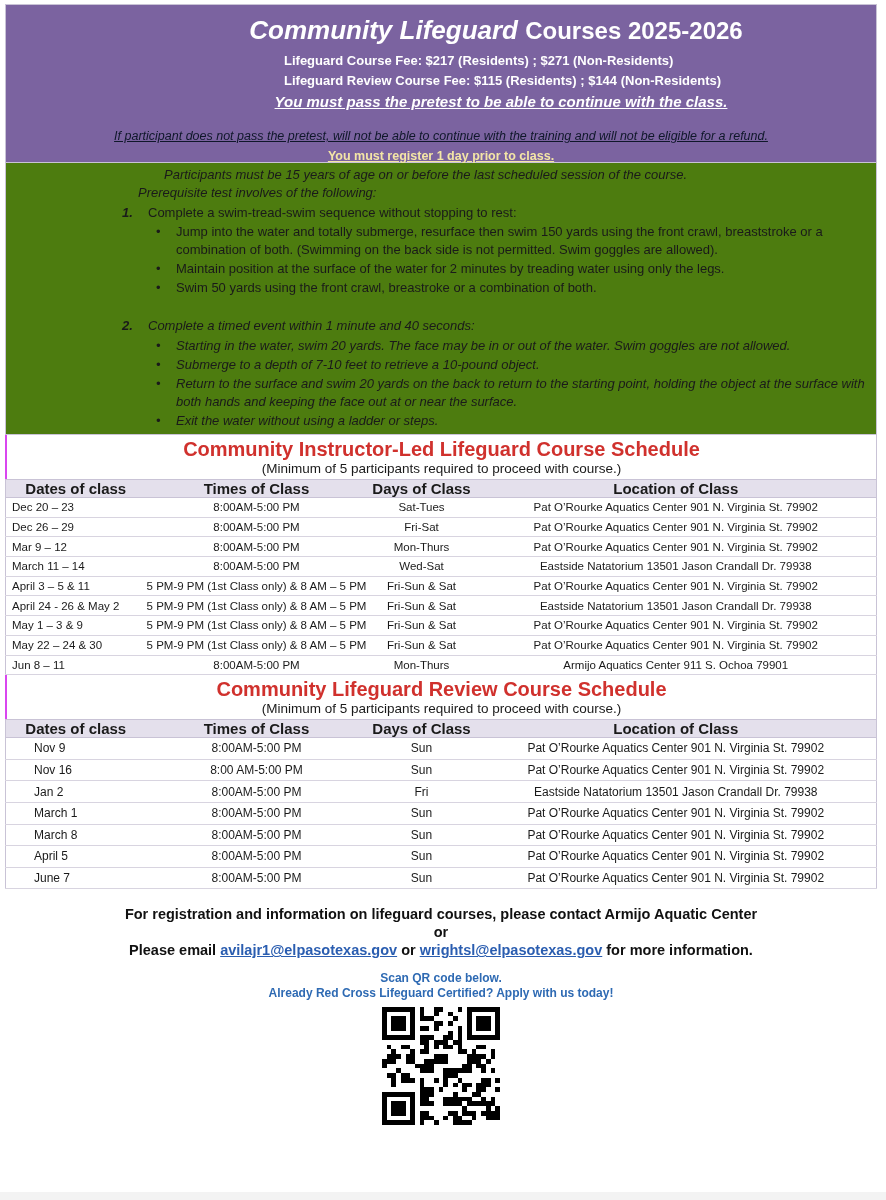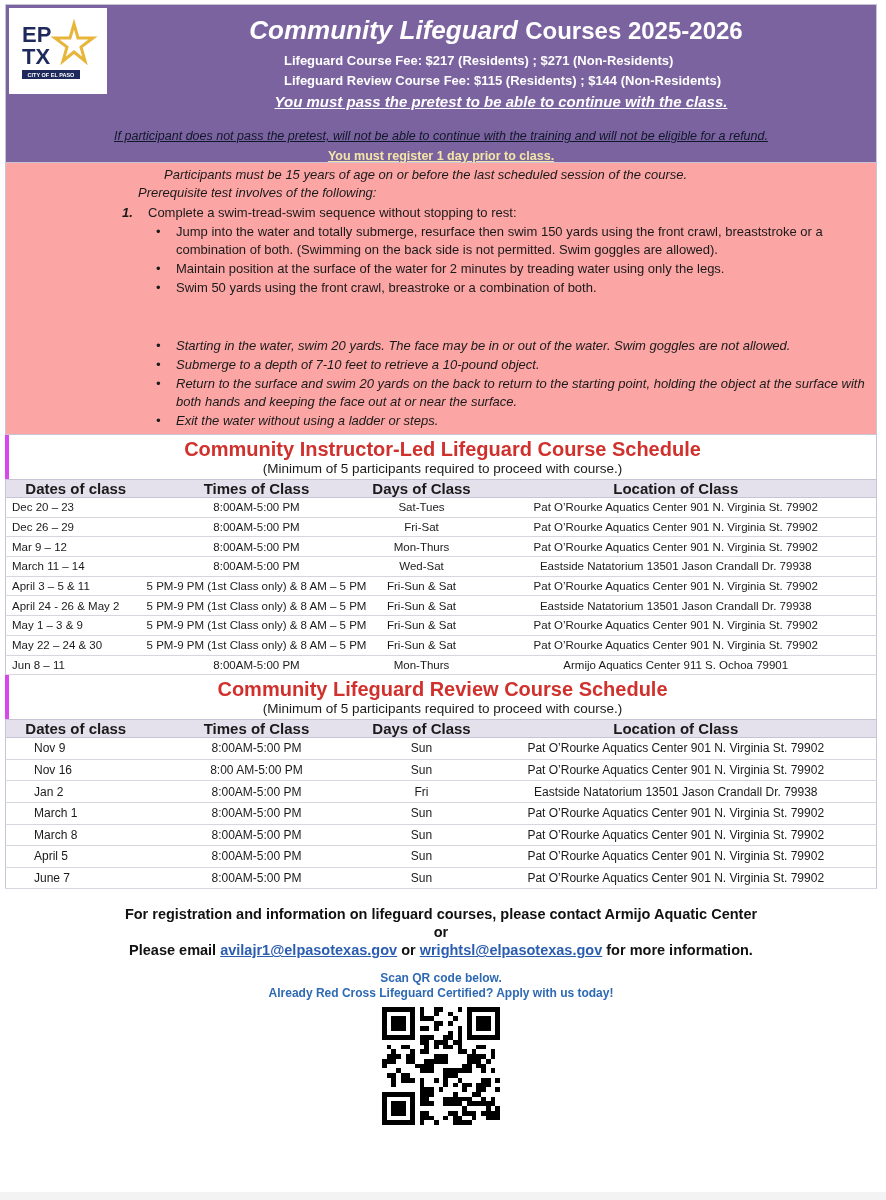--- a/index.html
+++ b/index.html
@@ -16,35 +16,35 @@
   .h-title .ital { font-style: italic; }
   .h-title .reg { font-weight: bold; font-style: normal; font-size: 24px; }
   .h-fee { position: absolute; left: 278px; color: #fff; font-size: 13px; font-weight: bold; }
   .h-fee.f1 { top: 48px; }
   .h-fee.f2 { top: 68px; }
   .h-must { position: absolute; left: 250px; top: 88px; width: 490px; text-align: center; color: #fff; font-size: 15px; font-weight: bold; font-style: italic; text-decoration: underline; }
   .h-warn { position: absolute; left: 0; top: 124px; width: 100%; text-align: center; color: #0f172a; font-size: 12.5px; font-style: italic; text-decoration: underline; }
   .h-reg { position: absolute; left: 0; top: 144px; width: 100%; text-align: center; color: #f4e6a6; font-size: 12.5px; font-weight: bold; text-decoration: underline; }
 
   
-  .prereq { background: #fca5a5; border: 1px solid #c9c3d6; border-top: none; height: 272px; position: relative; font-size: 13px; color: #1a1a1a; }
+  .prereq { background: #4d7c0f; border: 1px solid #c9c3d6; border-top: none; height: 272px; position: relative; font-size: 13px; color: #1a1a1a; }
   .prereq .age { position: absolute; left: 158px; top: 4px; font-style: italic; }
   .prereq .intro { position: absolute; left: 132px; top: 22px; font-style: italic; }
   .step { position: absolute; left: 116px; }
   .step .num { font-weight: bold; font-style: italic; display: inline-block; width: 26px; }
   .step.s1 { top: 42px; }
   .step.s2 { top: 155px; font-style: italic; }
   .bullets { position: absolute; left: 170px; width: 690px; list-style: none; }
   .bullets li { position: relative; padding-left: 0; line-height: 18px; margin-bottom: 1px; }
   .bullets li .dot { position: absolute; left: -20px; top: 0; }
   .b1 { top: 60px; }
   .b2 { top: 174px; font-style: italic; }
 
   
-  .sec-title { background: #fff; border-left: 4px solid #d946ef; border-right: 1px solid #c9c3d6; text-align: center; }
+  .sec-title { background: #fff; border-left: 2px solid #d946ef; border-right: 1px solid #c9c3d6; text-align: center; }
   .sec-title .t { color: #d0312d; font-weight: bold; font-size: 20px; padding-top: 3px; display: block; }
   .sec-title .s { color: #1a1a1a; font-size: 13.5px; display: block; padding-bottom: 3px; }
 
   table { border-collapse: collapse; width: 872px; table-layout: fixed; }
   th { background: #e4e0ec; font-size: 15px; font-weight: bold; height: 16px; text-align: center; border-top: 1px solid #c9c3d6; border-bottom: 1px solid #c9c3d6; }
   td { font-size: 11.5px; height: 19.7px; border-bottom: 1px solid #d8d4e0; white-space: nowrap; overflow: hidden; }
   table { border-left: 1px solid #c9c3d6; border-right: 1px solid #c9c3d6; }
   .c1 { width: 140px; padding-left: 6px; }
   .c2 { width: 222px; text-align: center; }
   .c3 { width: 108px; text-align: center; }
@@ -59,29 +59,20 @@
   .apply { text-align: center; color: #2e6ab3; font-weight: bold; font-size: 12px; margin-top: 12px; line-height: 15px; }
   .qr { display: block; margin: 6px auto 0; width: 118px; height: 118px; }
   .bottom-bar { position: absolute; left: 0; top: 1192px; width: 886px; height: 8px; background: #f3f3f3; }
 </style>
 </head>
 <body>
 
 <div class="page">
 
   <div class="header">
-    <div class="logo">
-      <svg width="80" height="66" viewBox="0 0 80 66">
-        <text x="4" y="24" font-family="Liberation Sans, sans-serif" font-weight="bold" font-size="22" fill="#1f2a5c">EP</text>
-        <text x="4" y="46" font-family="Liberation Sans, sans-serif" font-weight="bold" font-size="22" fill="#1f2a5c">TX</text>
-        <polygon points="56,6 60,20 75,20 63,29 67,43 56,34 45,43 49,29 37,20 52,20" fill="none" stroke="#e8b53b" stroke-width="3"></polygon>
-        <rect x="4" y="52" width="58" height="9" fill="#1f2a5c"></rect>
-        <text x="33" y="59" text-anchor="middle" font-family="Liberation Sans, sans-serif" font-weight="bold" font-size="5.5" fill="#fff">CITY OF EL PASO</text>
-      </svg>
-    </div>
     <div class="h-title">
       <span class="ital">Community Lifeguard</span>
       <span class="reg">Courses 2025-2026</span>
     </div>
     <div class="h-fee f1">Lifeguard Course Fee:  $217 (Residents) ; $271 (Non-Residents)</div>
     <div class="h-fee f2">Lifeguard Review Course Fee:  $115 (Residents) ; $144 (Non-Residents)</div>
     <div class="h-must">You must pass the pretest to be able to continue with the class.</div>
     <div class="h-warn">If participant does not pass the pretest, will not be able to continue with the training and will not be eligible for a refund.</div>
     <div class="h-reg">You must register 1 day prior to class.</div>
   </div>
@@ -92,20 +83,23 @@
 
     <div class="step s1">
       <span class="num">1.</span><span>Complete a swim-tread-swim sequence without stopping to rest:</span>
     </div>
     <ul class="bullets b1">
       <li><span class="dot">•</span><span>Jump into the water and totally submerge, resurface then swim 150 yards using the front crawl, breaststroke or a combination of both. (Swimming on the back side is not permitted. Swim goggles are allowed).</span></li>
       <li><span class="dot">•</span><span>Maintain position at the surface of the water for 2 minutes by treading water using only the legs.</span></li>
       <li><span class="dot">•</span><span>Swim 50 yards using the front crawl, breastroke or a combination of both.</span></li>
     </ul>
 
+    <div class="step s2">
+      <span class="num">2.</span><span>Complete a timed event within 1 minute and 40 seconds:</span>
+    </div>
     <ul class="bullets b2">
       <li><span class="dot">•</span><span>Starting in the water, swim 20 yards. The face may be in or out of the water. Swim goggles are not allowed.</span></li>
       <li><span class="dot">•</span><span>Submerge to a depth of 7-10 feet to retrieve a 10-pound object.</span></li>
       <li><span class="dot">•</span><span>Return to the surface and swim 20 yards on the back to return to the starting point, holding the object at the surface with both hands and keeping the face out at or near the surface.</span></li>
       <li><span class="dot">•</span><span>Exit the water without using a ladder or steps.</span></li>
     </ul>
   </div>
 
   <div class="sec-title">
     <span class="t">Community Instructor-Led Lifeguard Course Schedule</span>

